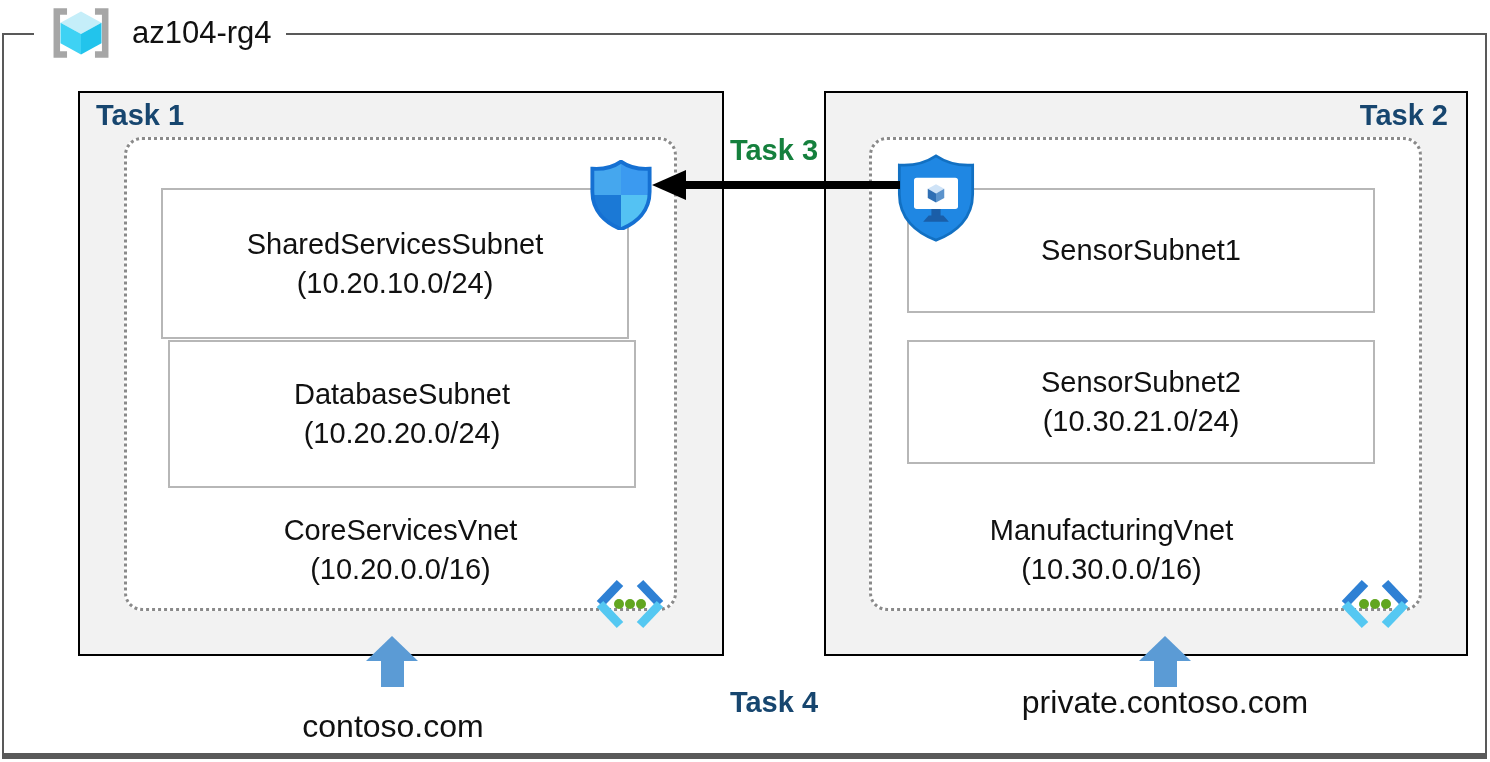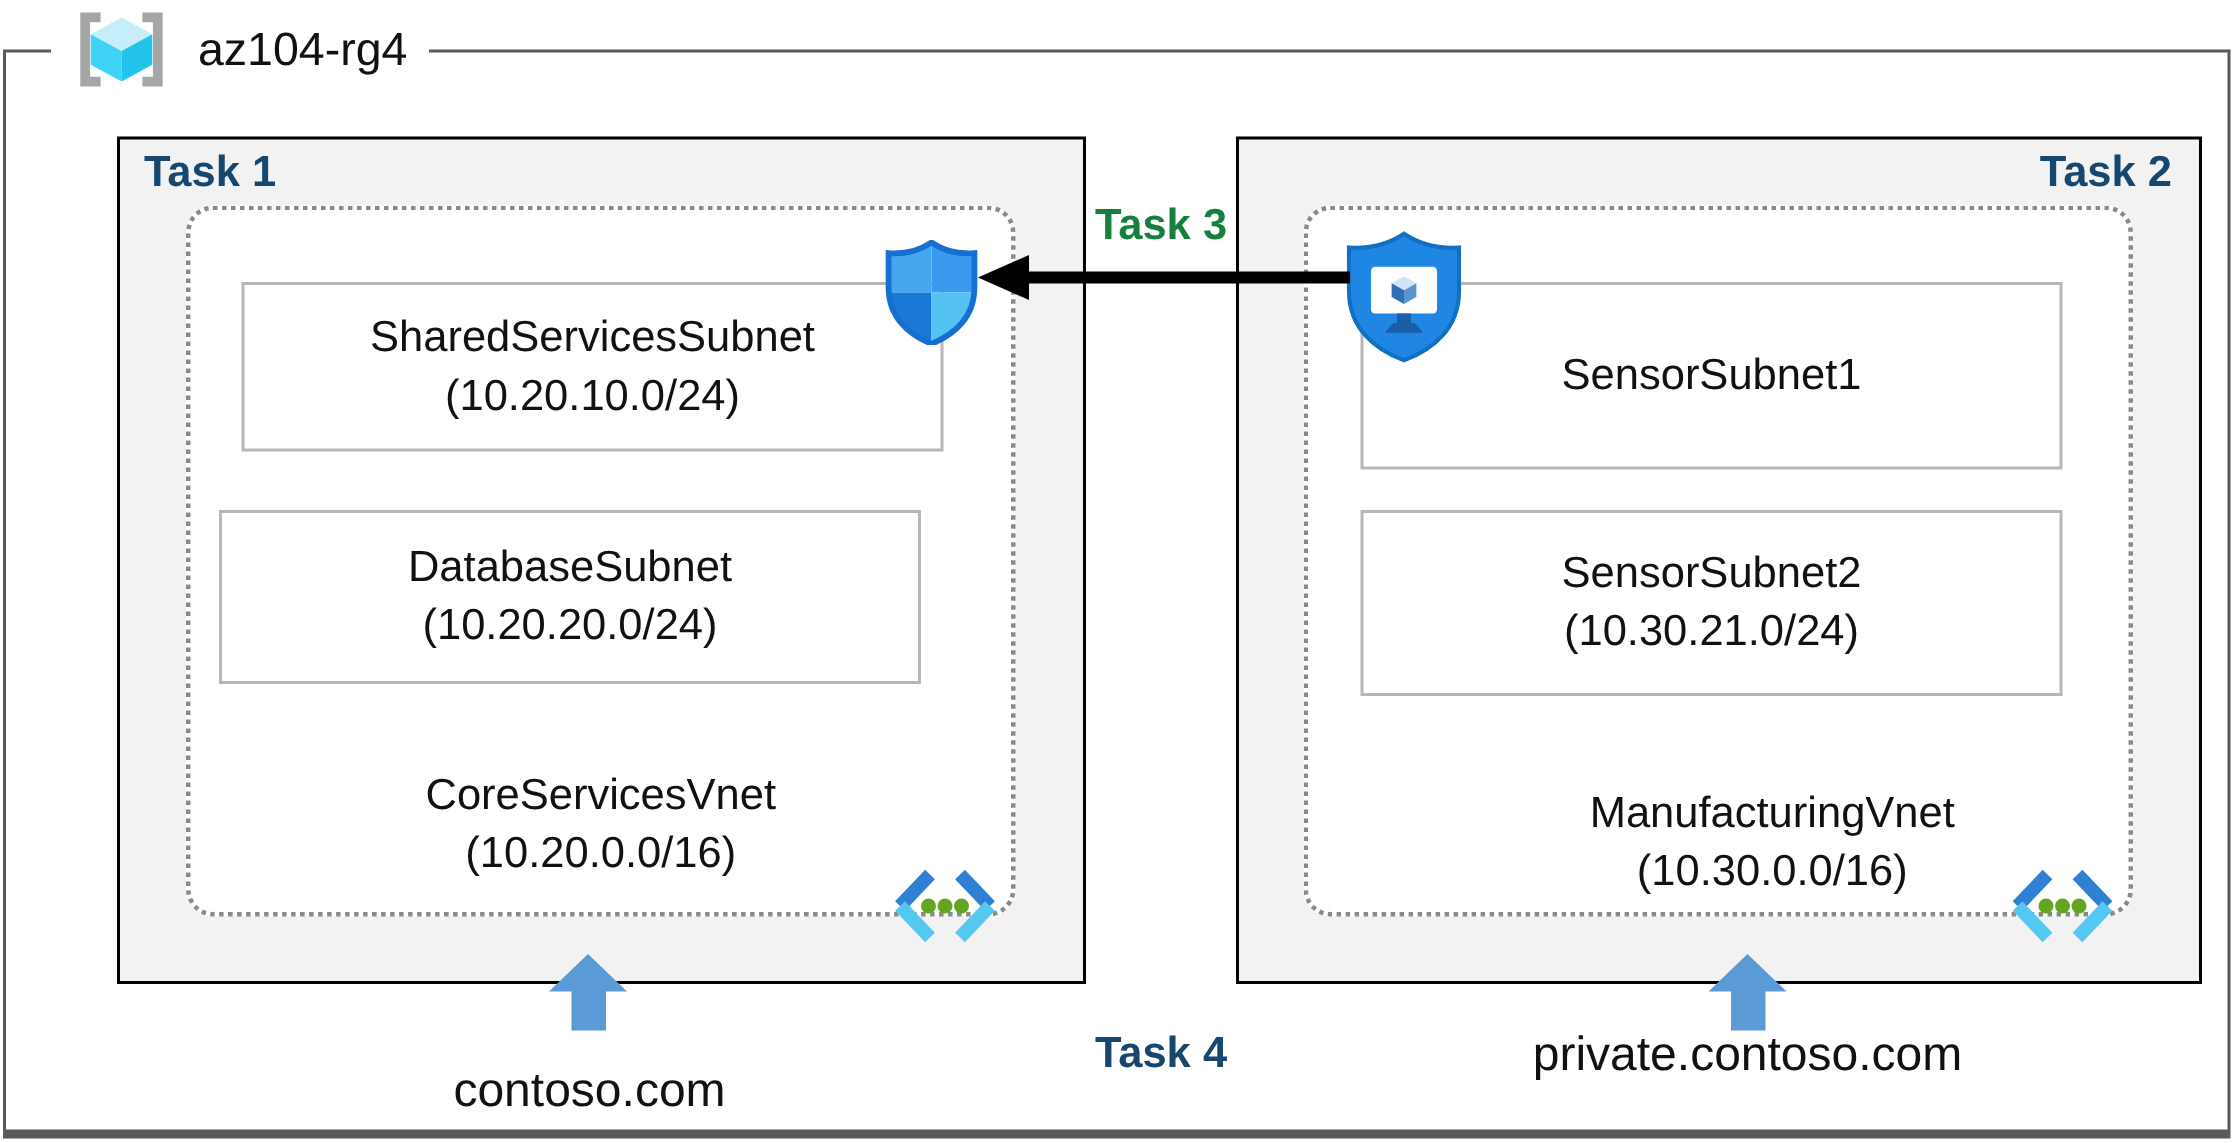--- a/index.html
+++ b/index.html
@@ -32,30 +32,30 @@
     background:#fff;border:3px dotted #8a8a8a;border-radius:18px;z-index:1;
   }
   .vnet-dotted.v1{left:124px;}
   .vnet-dotted.v2{left:869px;}
   .subnet-box{
     position:absolute;width:468px;box-sizing:border-box;background:#fff;
     border:2px solid #b7b7b7;display:flex;flex-direction:column;
     align-items:center;justify-content:center;z-index:2;
     font-size:29px;line-height:39px;text-align:center;
   }
-  .sb1{left:161px;top:188px;height:113px;}
-  .sb2{left:146px;top:340px;height:116px;}
+  .sb1{left:161px;top:188px;height:151px;}
+  .sb2{left:168px;top:340px;height:148px;}
   .sb3{left:907px;top:188px;height:125px;}
   .sb4{left:907px;top:340px;height:124px;}
   .vnet-caption{
     position:absolute;top:511px;width:553px;text-align:center;z-index:2;
     font-size:29px;line-height:39px;
   }
   .vnet-caption.c1{left:124px;}
-  .vnet-caption.c2{left:905px;margin-top:12px;}
+  .vnet-caption.c2{left:835px;}
   .icon-abs{position:absolute;z-index:6;}
   .nsg-icon{left:584px;top:160px;}
   .bastion-icon{left:894px;top:154px;}
   .vneticon1{left:592px;top:577px;z-index:3;}
   .vneticon2{left:1337px;top:577px;z-index:3;}
   .task3-arrow{left:650px;top:167px;z-index:7;}
   .task3-label{
     position:absolute;left:694px;top:134px;width:160px;text-align:center;
     font-size:29px;font-weight:700;color:#15803d;z-index:7;
   }

